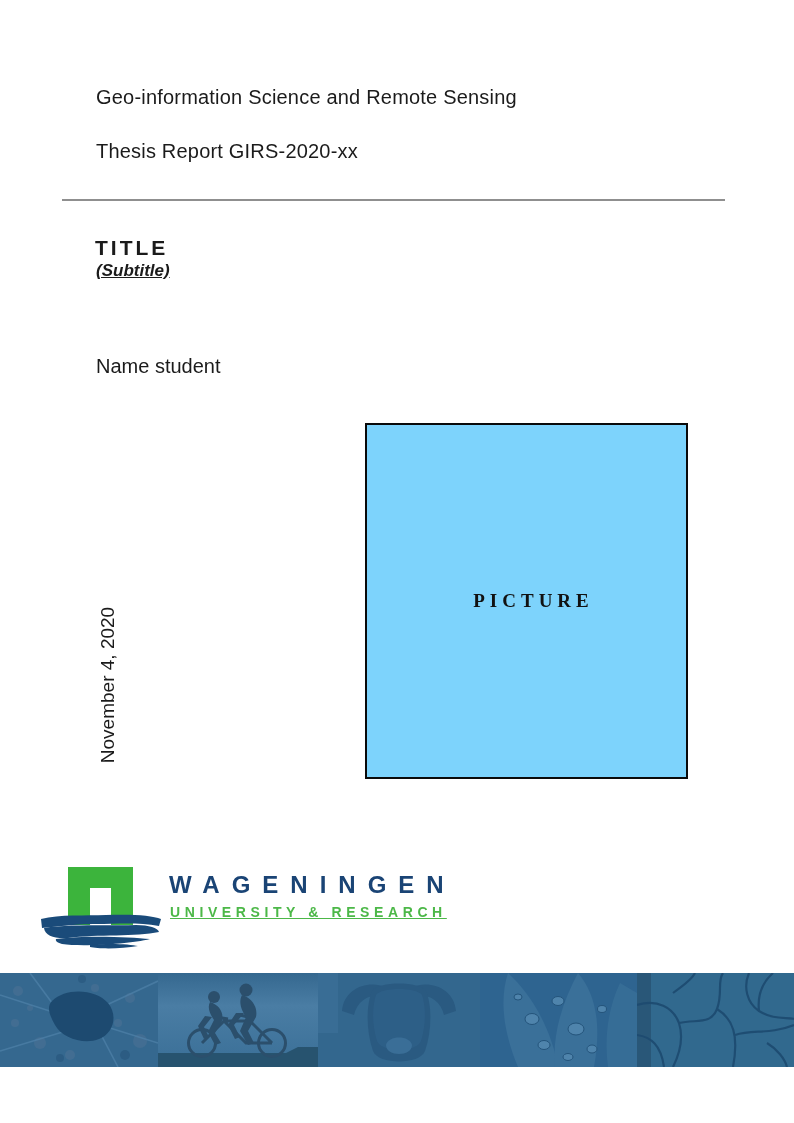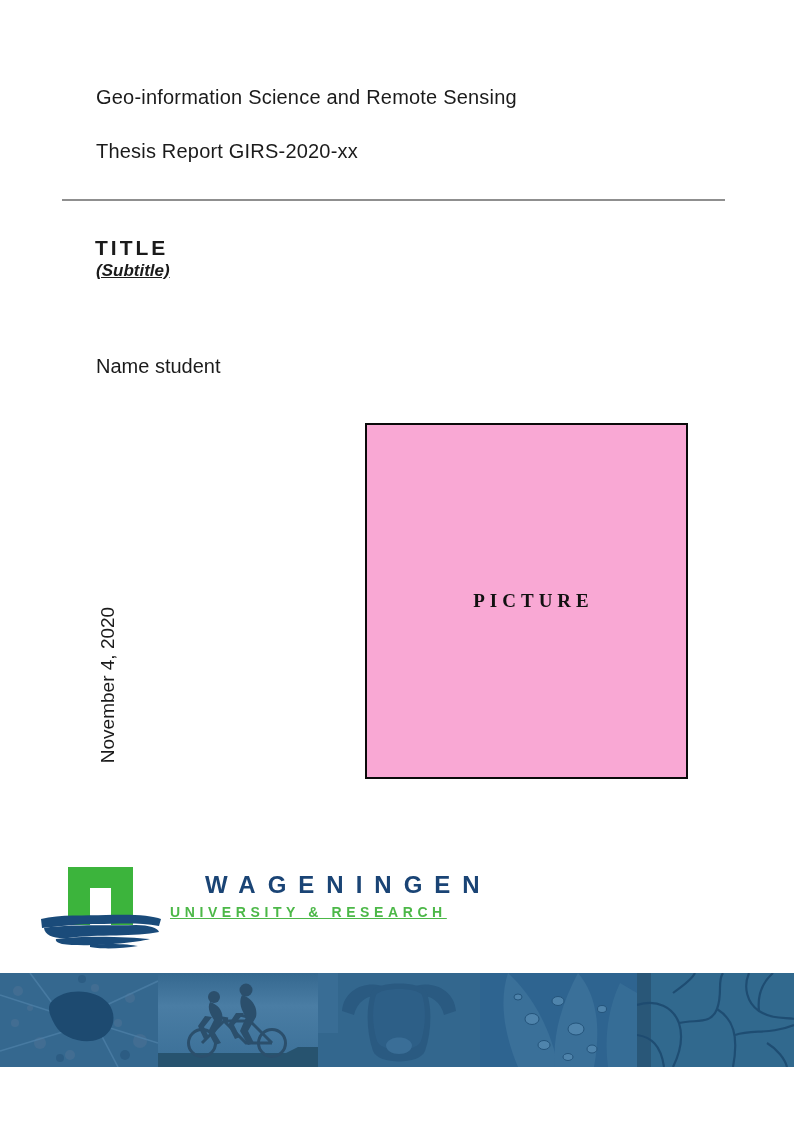--- a/index.html
+++ b/index.html
@@ -17,21 +17,21 @@
   .rule      { left:62px; top:199px; width:663px; height:2px; background:#8f8f8f; }
 
   
   .title     { left:95px; top:236px; font-size:21px; font-weight:600; letter-spacing:3px; }
   .subtitle  { left:96px; top:261px; font-size:17px; font-weight:bold; font-style:italic;text-decoration:underline; }
   .author    { left:96px; top:355px; font-size:20px; }
 
   
   .picture-box {
     left:365px; top:423px; width:319px; height:352px;
-    border:2px solid #0a0a0a; background:#f9a8d4;
+    border:2px solid #0a0a0a; background:#7dd3fc;
     display:flex; align-items:center; justify-content:center;
   }
   .picture-label {
     font-family:"Liberation Serif", serif;
     font-size:19px; font-weight:bold; letter-spacing:5px;
     padding-left:14px; 
     color:#111;
   }
 
   
@@ -39,21 +39,21 @@
     left:108px; top:685px;
     transform:translate(-50%,-50%) rotate(-90deg);
     transform-origin:center center;
     white-space:nowrap; font-size:19px;
   }
 
   
   .logo-mark { left:38px; top:858px; width:127px; height:96px; }
   .logo-wordmark {
     left:169px; top:871px; font-size:24px; font-weight:bold;
-    letter-spacing:12px; color:#1A4475; white-space:nowrap;margin-left:36px;
+    letter-spacing:12px; color:#1A4475; white-space:nowrap;
   }
   .logo-tagline {
     left:170px; top:904px; font-size:14px; font-weight:bold;
     letter-spacing:4.6px; color:#4CB848; white-space:nowrap;text-decoration:underline;
   }
 
   
   .banner { left:0; top:973px; width:794px; height:94px; display:flex; }
   .banner .panel { height:94px; position:relative; overflow:hidden; }
   .banner svg { display:block; width:100%; height:100%; }

